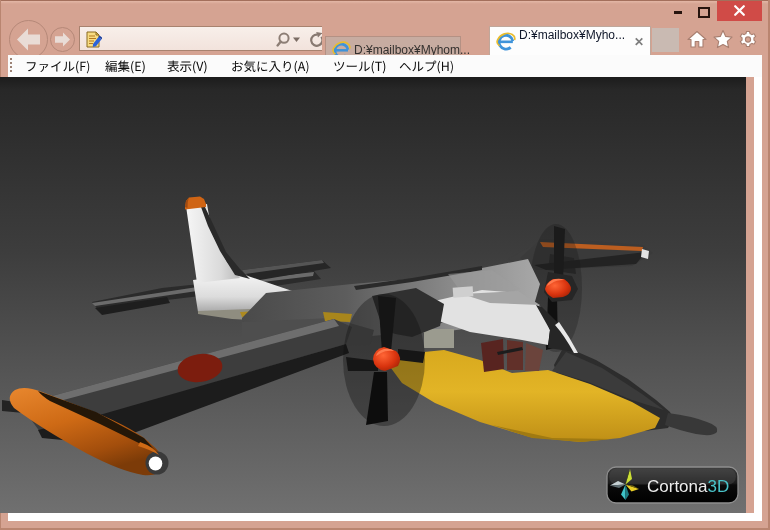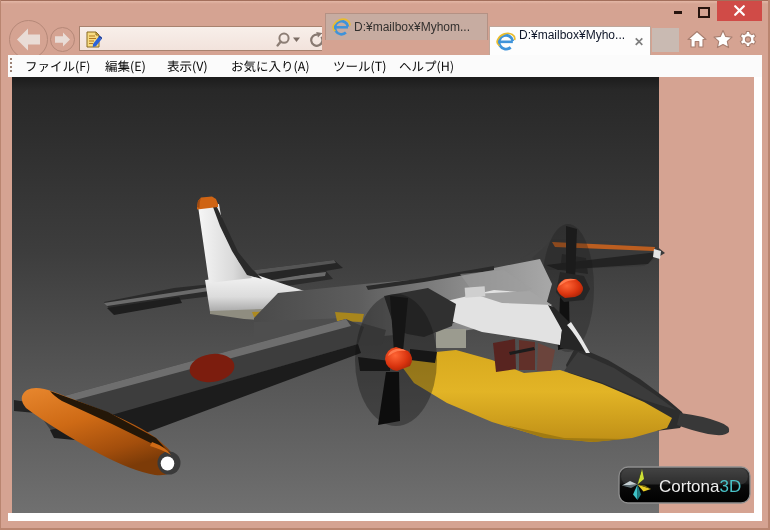--- a/index.html
+++ b/index.html
@@ -8,29 +8,29 @@
 #topline{left:0;top:0;width:770px;height:1px;background:#a36f5c}
 #topglow{left:0;top:1px;width:770px;height:3px;background:linear-gradient(#e3b7a6,#d5a392)}
 #close{left:717px;top:1px;width:45px;height:20px;background:#d04b47}
 #close svg{display:block;margin:4px auto 0}
 #mindash{left:674px;top:11px;width:8px;height:3px;background:#27140e}
 #maxsq{left:698px;top:7px;width:12px;height:11px;border:2px solid #27140e}
 #backbtn{left:9px;top:20px;width:39px;height:39px;border-radius:50%;border:1px solid #b58878}
 #fwdbtn{left:50px;top:27px;width:25px;height:25px;border-radius:50%;border:1px solid #b58878}
 #addr{left:79px;top:26px;width:243px;height:25px;background:linear-gradient(#f8efea,#f2e3dc);border:1px solid #a8826f;border-right:none}
 #addrtext{left:26px;top:4px;font-size:13.5px;color:#121212;letter-spacing:0;white-space:nowrap}
-#tab1{left:325px;top:13px;width:163px;height:27px;background:#c7aca1;border:1px solid #b49184;border-bottom:none}
+#tab1{left:325px;top:36px;width:136px;height:27px;background:#c7aca1;border:1px solid #b49184;border-bottom:none}
 #tab1 .ttext{position:absolute;left:28px;top:6px;font-size:12px;color:#33302e;white-space:nowrap}
 #tab2{left:489px;top:26px;width:162px;height:29px;background:#fdfdfd;border:1px solid #bfa79b;border-bottom:none}
 #tab2 .ttext{position:absolute;left:29px;top:1px;font-size:12px;color:#0f172a;white-space:nowrap}
 #tabx{position:absolute;left:144px;top:8px;font-size:12px;color:#7d7d7d;font-weight:bold}
 #newtab{left:652px;top:28px;width:27px;height:24px;background:#c9bab2}
 #menubar{left:8px;top:55px;width:754px;height:22px;background:#fbfbfb}
 #grip{left:10px;top:58px;width:2px;height:16px;background:repeating-linear-gradient(#9c8275 0 2px,#fbfbfb 2px 4px)}
-#viewport{left:12px;top:77px;width:647px;height:436px;background:linear-gradient(#1c1c1c,#282828 3%,#3d3d3d 40%,#707070)}
+#viewport{left:0;top:77px;width:746px;height:436px;background:linear-gradient(#1c1c1c,#282828 3%,#3d3d3d 40%,#707070)}
 #whiteR{left:754px;top:77px;width:8px;height:444px;background:#fff}
 #whiteB{left:8px;top:513px;width:746px;height:8px;background:#fff}
 #botedge{left:0;top:528px;width:770px;height:2px;background:#b98570}
 #rightedge{left:768px;top:0;width:2px;height:530px;background:#b98570}
 #leftedge{left:0;top:0;width:1px;height:530px;background:#b98570}
 </style></head><body>
 <div class="abs" id="topline"></div>
 <div class="abs" id="topglow"></div>
 <div class="abs" id="whiteR"></div>
 <div class="abs" id="whiteB"></div>

